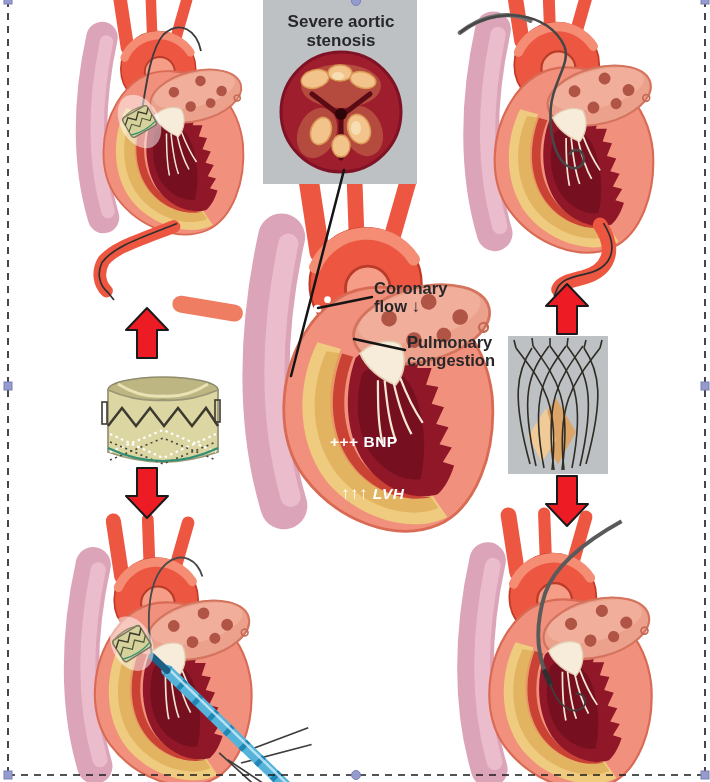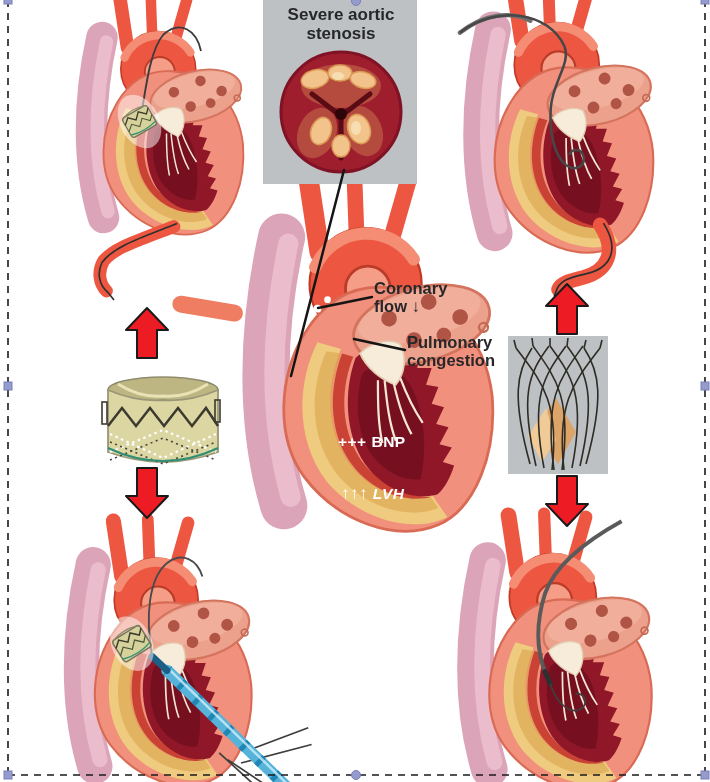--- a/index.html
+++ b/index.html
@@ -220,29 +220,29 @@
     <rect x="701" y="382" width="8" height="8"></rect>
     <rect x="4" y="771" width="8" height="8"></rect>
     <circle cx="356" cy="775" r="4.5"></circle>
     <rect x="701" y="771" width="8" height="8"></rect>
     <circle cx="356" cy="1" r="4.5"></circle>
     <rect x="4" y="-4" width="8" height="8"></rect>
     <rect x="701" y="-4" width="8" height="8"></rect>
   </g>
 </svg>
 
-<div class="label center" style="left:263px;top:5px;width:156px;font-size:17px;">Severe aortic stenosis</div>
+<div class="label center" style="left:263px;top:12px;width:156px;font-size:17px;">Severe aortic stenosis</div>
 
 <div class="label" style="left:374px;top:279px;width:102px;">
   <span>Coronary flow</span>
   <span class="arrowglyph">↓</span>
 </div>
 
 <div class="label" style="left:407px;top:333px;width:112px;">Pulmonary congestion</div>
 
-<div class="label white" style="left:330px;top:433px;margin-left:8px;">+++ BNP</div>
+<div class="label white" style="left:330px;top:433px;">+++ BNP</div>
 
 <div class="label white" style="left:341px;top:484px;font-style:italic;">
   <span class="arrowglyph">↑↑↑</span>
   <span>LVH</span>
 </div>
 
 </div>
 
 </body></html>

